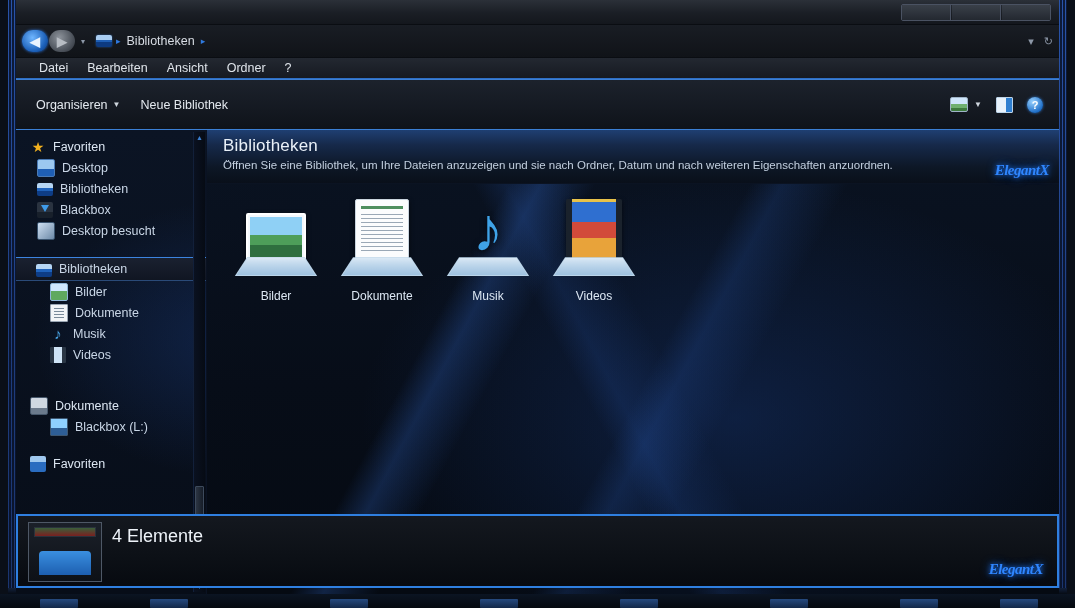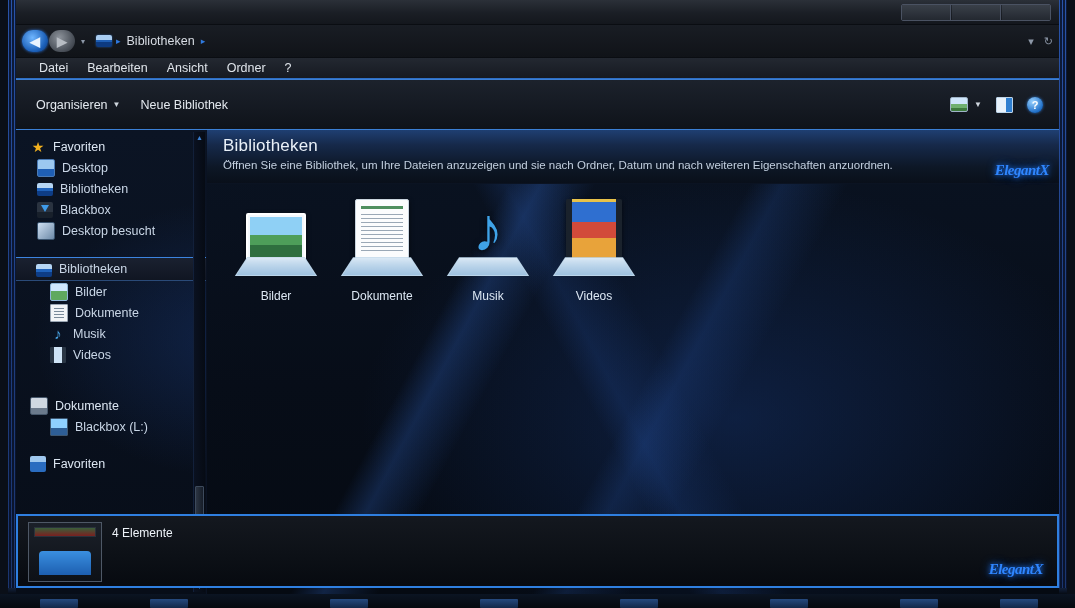--- a/index.html
+++ b/index.html
@@ -261,21 +261,21 @@
   }
   #status-icon{
     width:72px;height:58px;margin-right:10px;position:relative;flex:0 0 72px;
     background:linear-gradient(180deg,#1b2029,#0d1117);
     border:1px solid #4e5866;
   }
   #status-icon:before{content:"";position:absolute;left:5px;right:5px;top:4px;height:8px;
     background:linear-gradient(180deg,#3a5f3a,#7a2020);border:1px solid #2a323c}
   #status-icon:after{content:"";position:absolute;left:10px;right:10px;bottom:6px;height:24px;
     background:linear-gradient(180deg,#3a8fe0,#1d5fb0);border-radius:4px 4px 0 0}
-  #status-text{color:#eef3f9;font-size:12px;padding-top:4px}
+  #status-text{color:#eef3f9;font-size:18px;padding-top:4px}
   #status-logo{position:absolute;right:14px;bottom:8px}
 </style>
 </head>
 <body>
 
 <div id="desktop"></div>
 
 <div id="taskbar">
   <div class="tb-item" style="left:40px"></div>
   <div class="tb-item" style="left:150px"></div>

